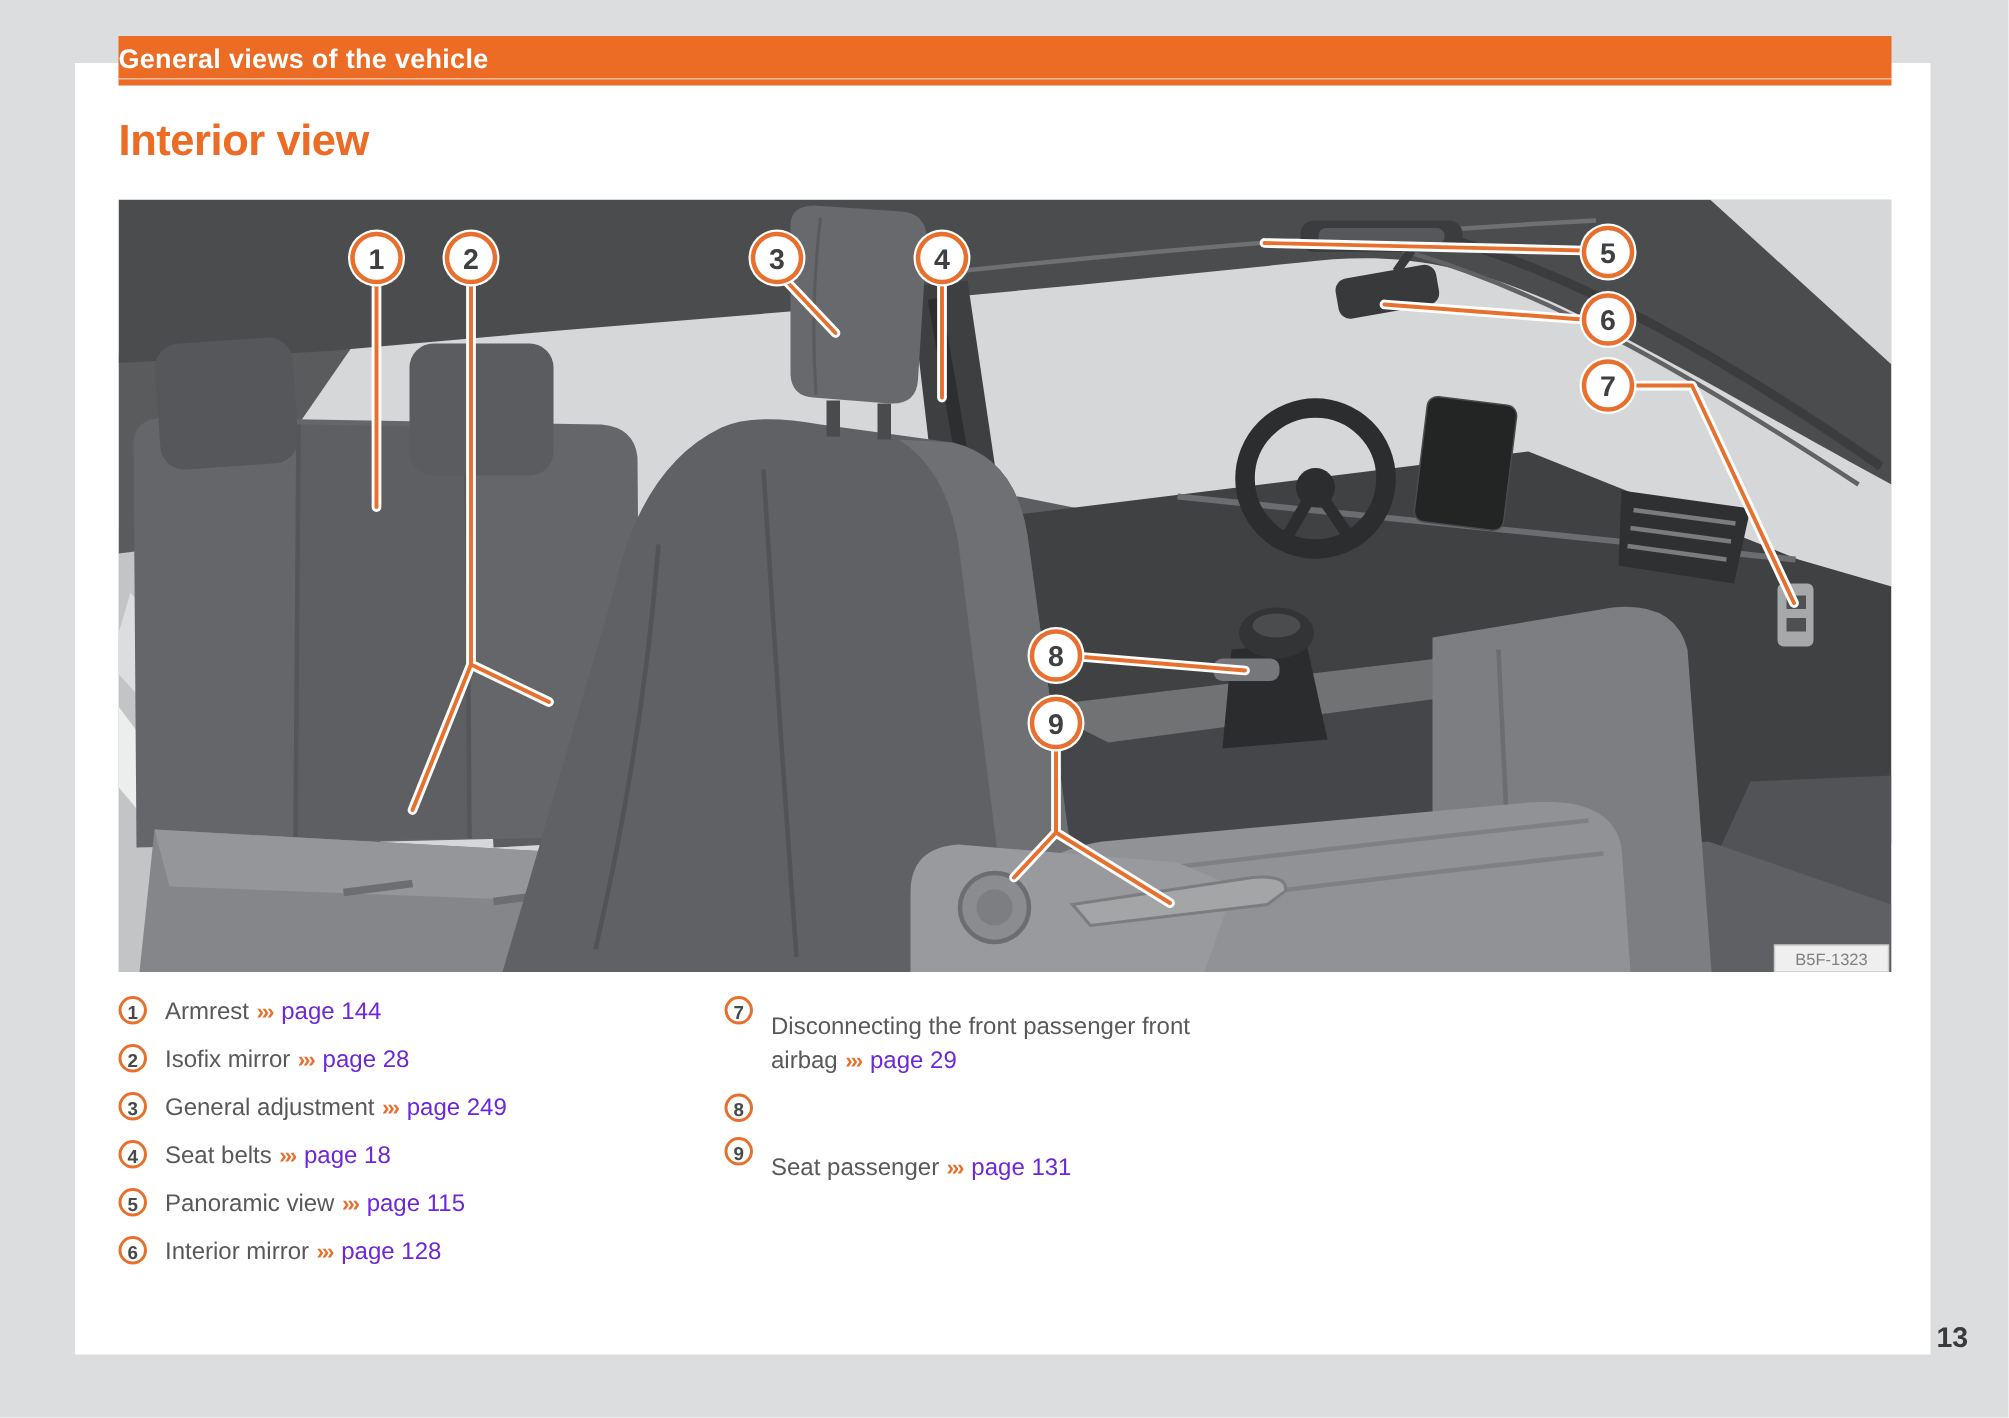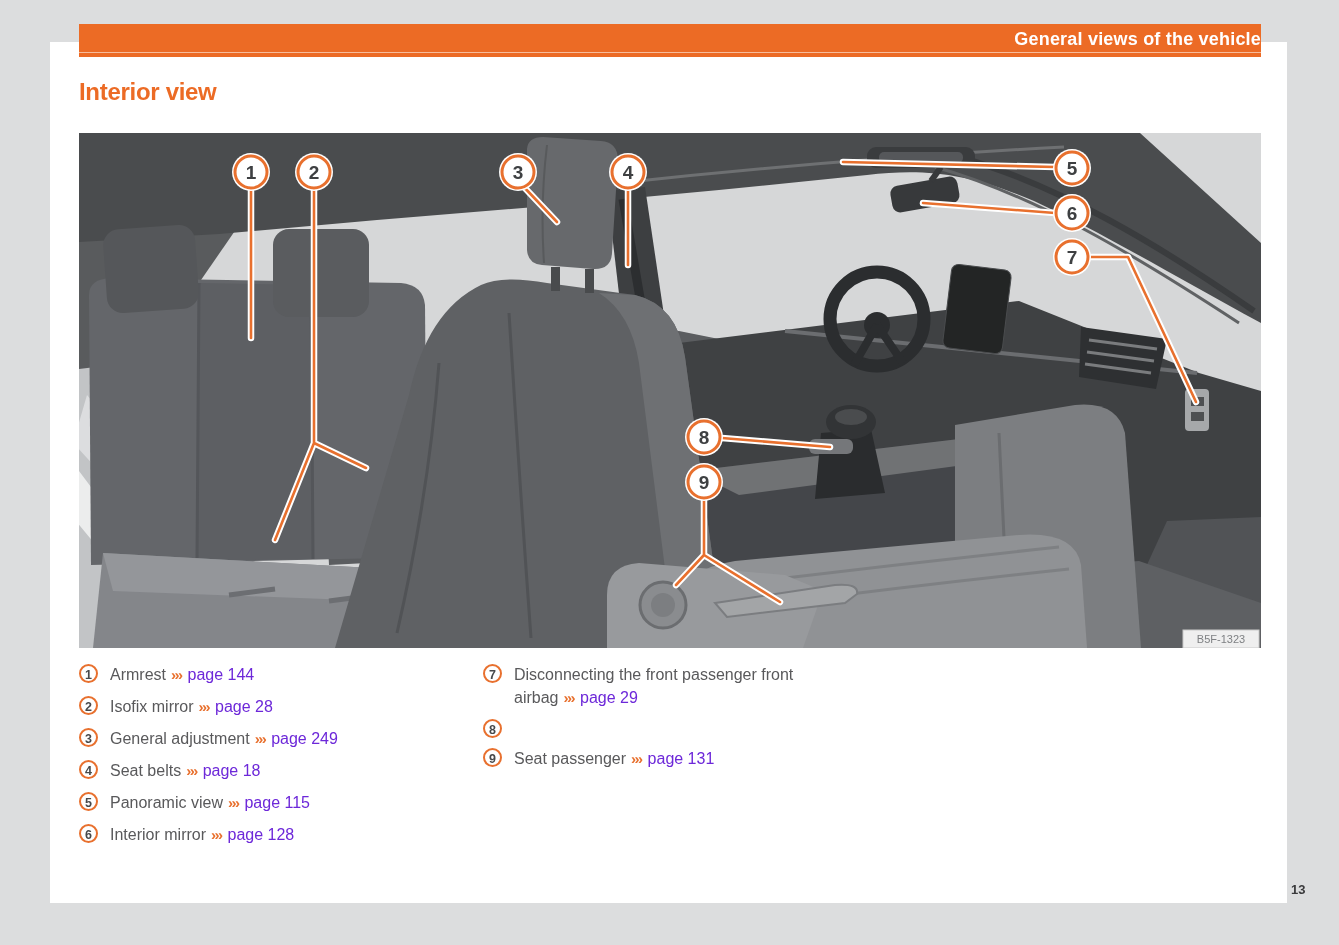--- a/index.html
+++ b/index.html
@@ -10,33 +10,33 @@
     position:relative;overflow:hidden;
     -webkit-font-smoothing:antialiased;
   }
   .page{
     position:absolute;left:50px;top:42px;width:1237px;height:861px;
     background:#ffffff;
   }
   .header-bar{
     position:absolute;left:29px;top:-18px;width:1182px;height:33px;
     background:#EC6B25;
-    display:flex;align-items:center;justify-content:flex-end;
+    display:flex;align-items:center;justify-content:flex-start;
   }
   .header-bar::after{
     content:"";position:absolute;left:0;right:0;bottom:4px;height:1px;
     background:rgba(255,255,255,.55);
   }
   .header-bar .bar-text{
     color:#ffffff;font-size:18px;font-weight:700;letter-spacing:.2px;
     margin-bottom:2px;
   }
   .doc-title{
     position:absolute;left:29px;top:36px;
-    color:#EC6B25;font-size:24px;font-weight:800;letter-spacing:-.3px;
+    color:#EC6B25;font-size:29px;font-weight:800;letter-spacing:-.3px;
   }
   .figure-wrap{
     position:absolute;left:29px;top:91px;width:1182px;height:515px;
     background:#d6d7d8;overflow:hidden;
   }
   .figure-wrap svg{display:block;}
   .legend{position:absolute;top:621px;}
   .legend.left{left:29px;width:390px;}
   .legend.right{left:433px;width:400px;}
   .legend-row{
@@ -44,29 +44,29 @@
   }
   .lnum{
     flex:0 0 auto;width:19px;height:19px;margin-top:1px;
     border:2px solid #E8702E;border-radius:50%;
     color:#47494B;font-size:12.5px;font-weight:700;line-height:19px;
     text-align:center;box-sizing:border-box;
   }
   .ltext{
     margin-left:12px;font-size:16px;line-height:23px;color:#59595B;
   }
-  .legend.right .ltext{max-width:318px;}
+  .legend.right .ltext{max-width:318px;margin-top:10px;}
   .chev{
     color:#E8702E;font-weight:700;letter-spacing:-1.5px;
     margin:0 6px 0 5px;font-size:15px;
   }
   .pref{font-weight:400;color:#6d28d9;text-align:center;}
   .page-num{
     position:absolute;left:1291px;top:882px;
-    color:#3a3a3c;font-size:13px;font-weight:700;
+    color:#3a3a3c;font-size:19px;font-weight:700;
   }
 </style>
 </head>
 <body>
 
 <div class="page">
 
   <div class="header-bar">
     <span class="bar-text">General views of the vehicle</span>
   </div>

